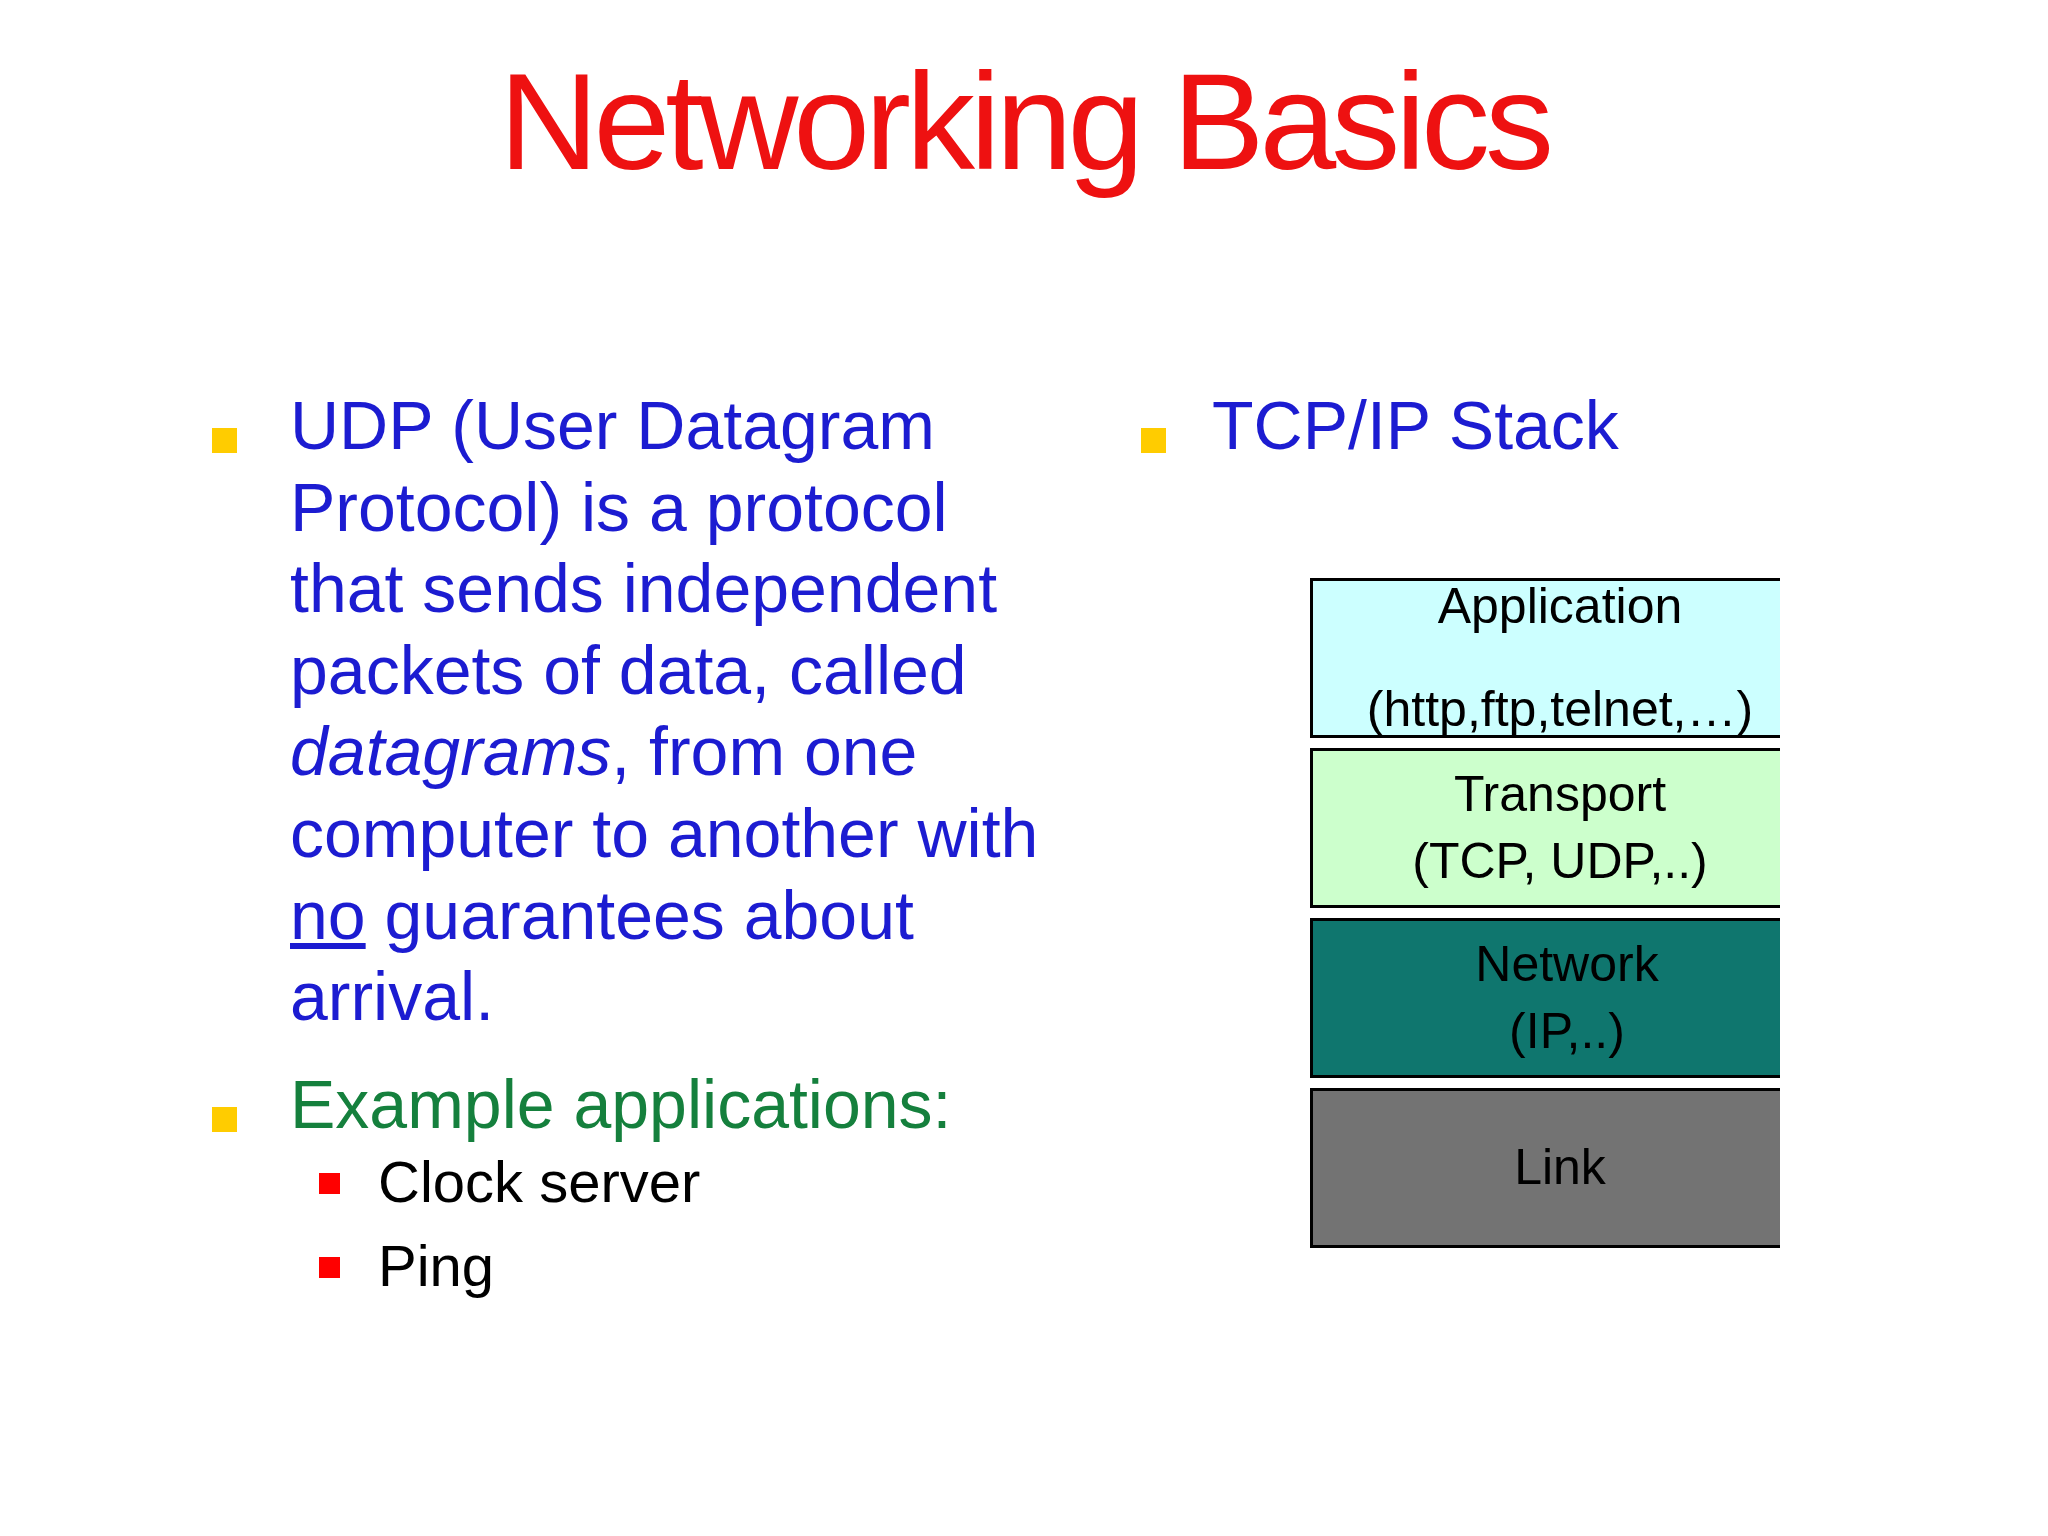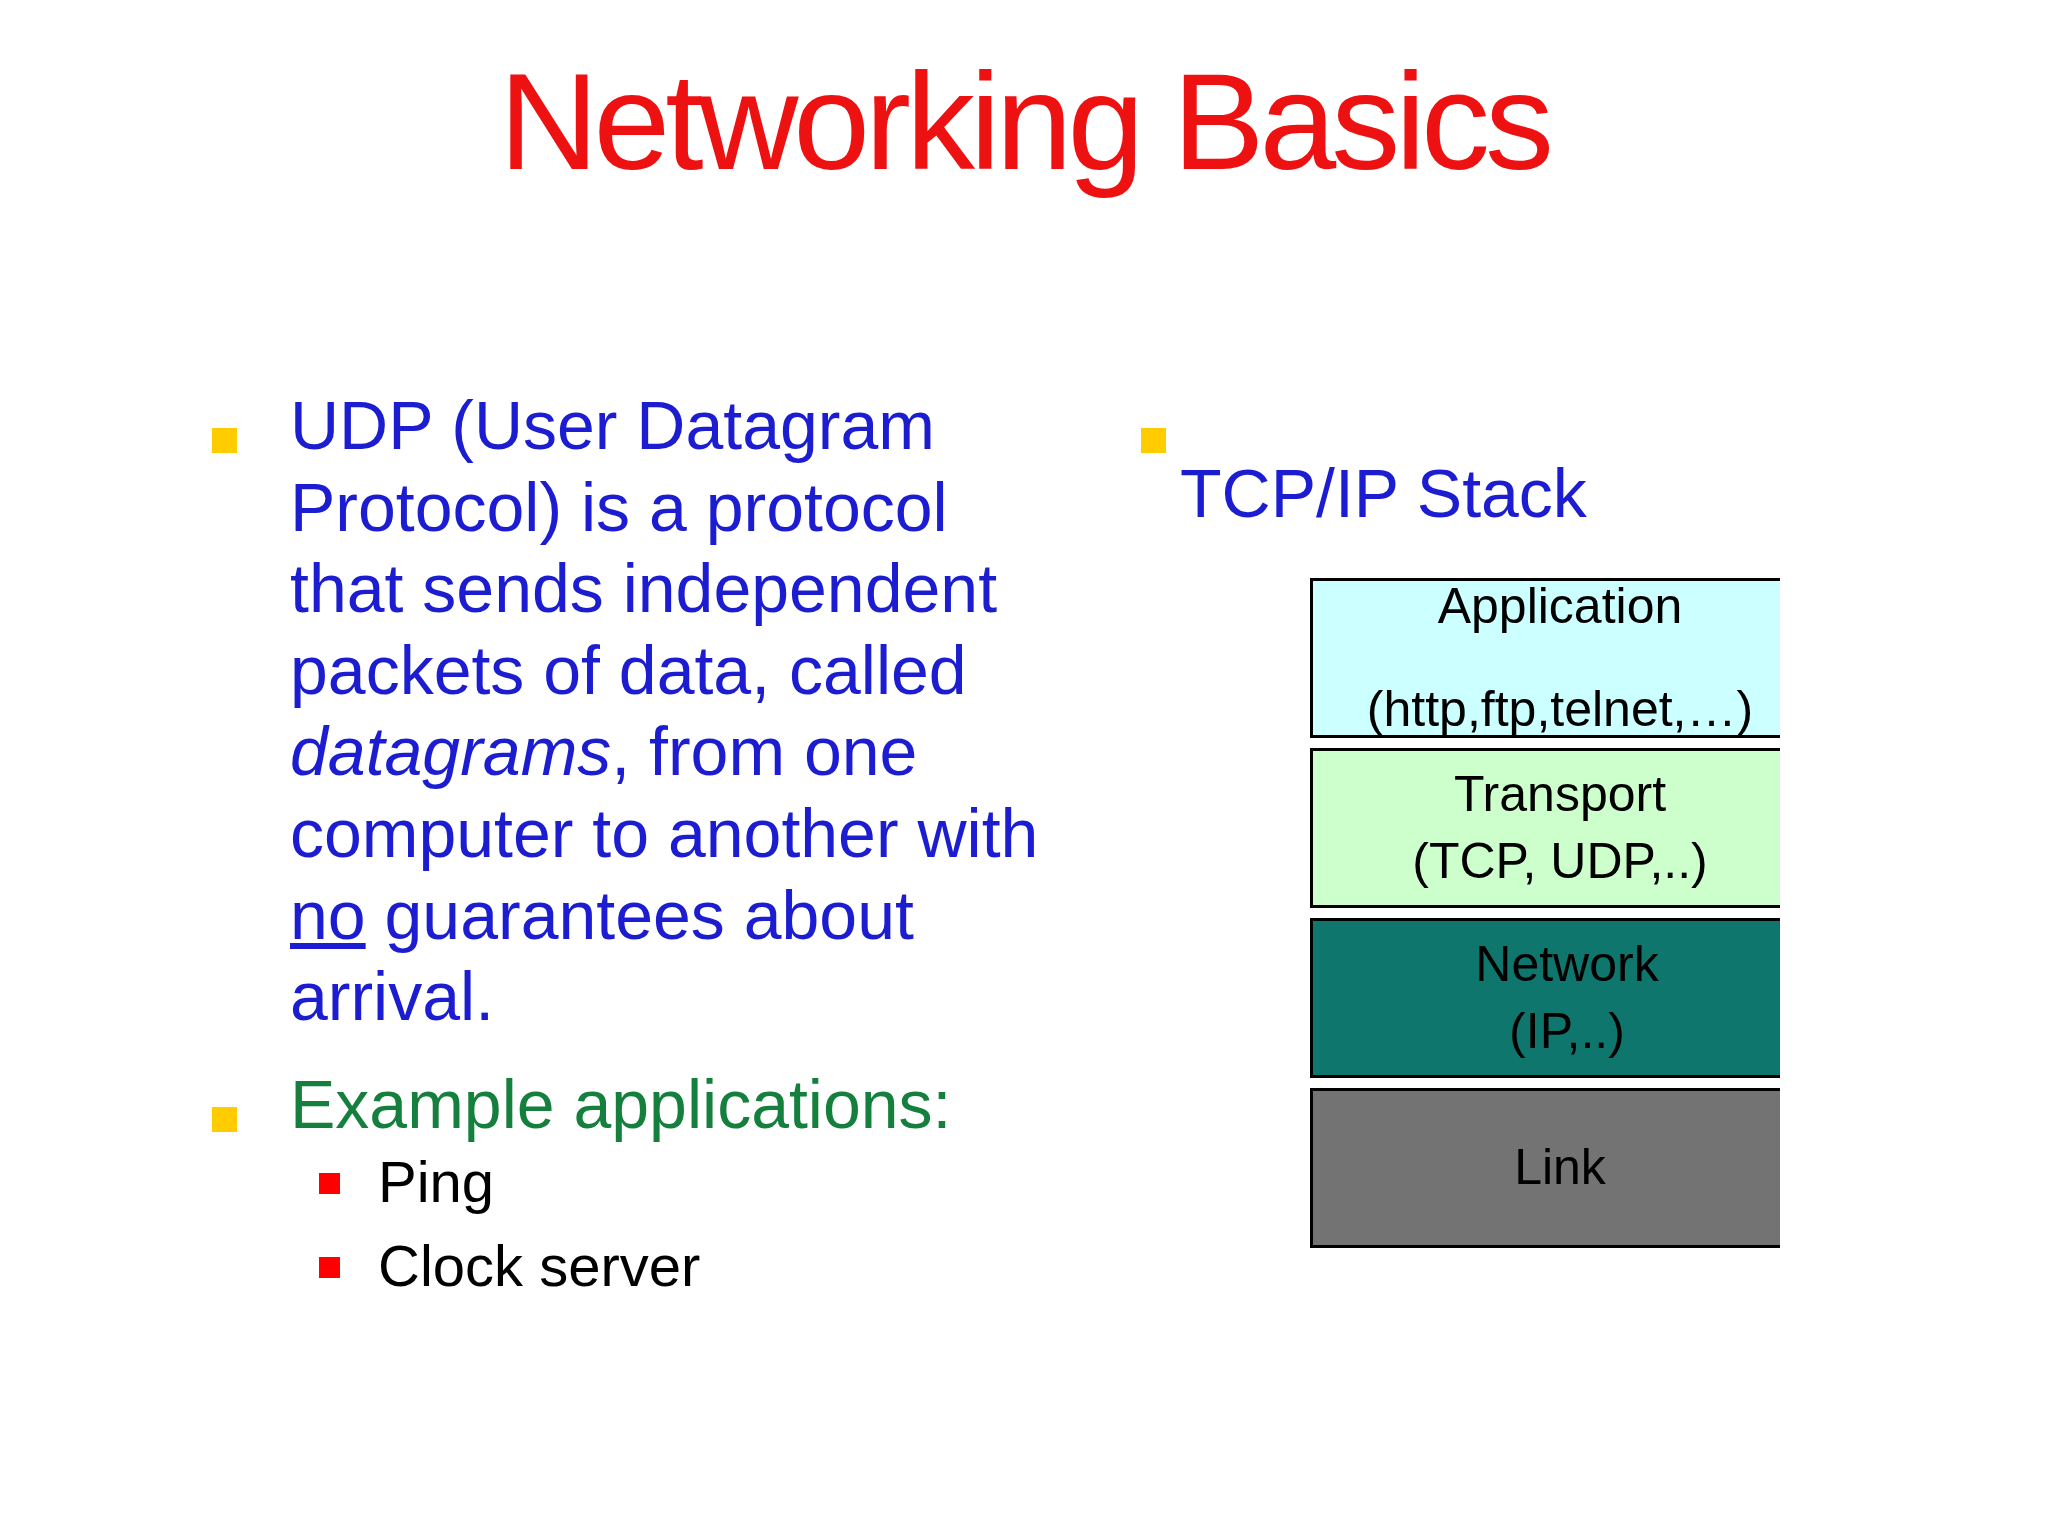--- a/index.html
+++ b/index.html
@@ -68,21 +68,20 @@
     color: #000000;
   }
 
   
   .right-heading {
     position: absolute;
     left: 1134px;
     top: 385px;
     display: flex;
     align-items: flex-start;
-    flex-direction: column;
   }
   .right-heading .bullet-sq { margin-top: 43px; }
   .right-heading .li-text { margin-left: 46px; white-space: nowrap; }
 
   
   .stack {
     position: absolute;
     left: 1310px;
     top: 578px;
     width: 500px;
@@ -135,25 +134,25 @@
     </div>
 
     <div class="li">
       <span class="bullet-sq" style="background-color: rgb(255, 204, 0);"></span>
       <div class="li-text" style="color: #15803d;">Example applications:</div>
     </div>
 
     <div class="sub-list">
       <div class="li2">
         <span class="bullet-sq2" style="background-color: rgb(255, 0, 0);"></span>
-        <div class="li2-text">Ping</div>
+        <div class="li2-text">Clock server</div>
       </div>
       <div class="li2">
         <span class="bullet-sq2" style="background-color: rgb(255, 0, 0);"></span>
-        <div class="li2-text">Clock server</div>
+        <div class="li2-text">Ping</div>
       </div>
     </div>
 
   </div>
 
   <div class="right-heading">
     <span class="bullet-sq" style="background-color: rgb(255, 204, 0);"></span>
     <div class="li-text" style="color: rgb(28, 28, 209);">TCP/IP Stack</div>
   </div>
 

